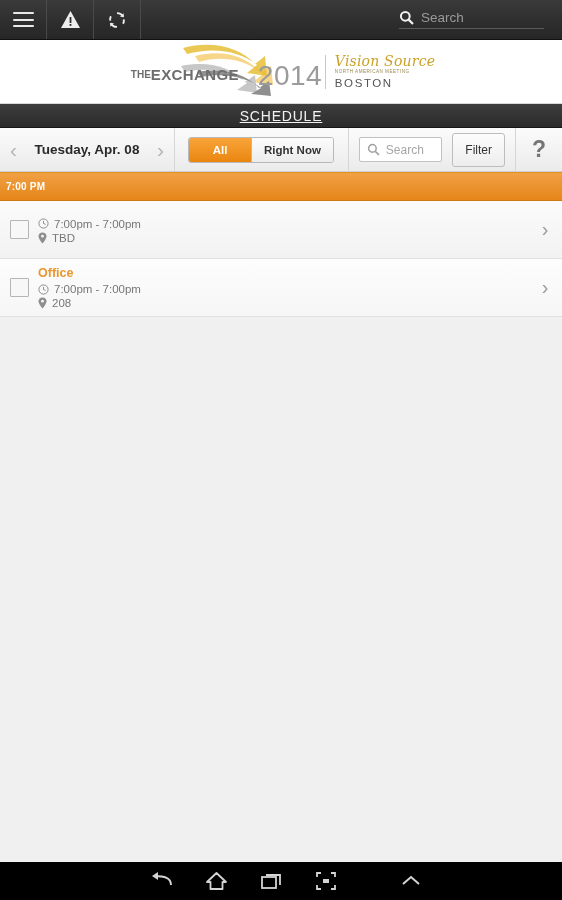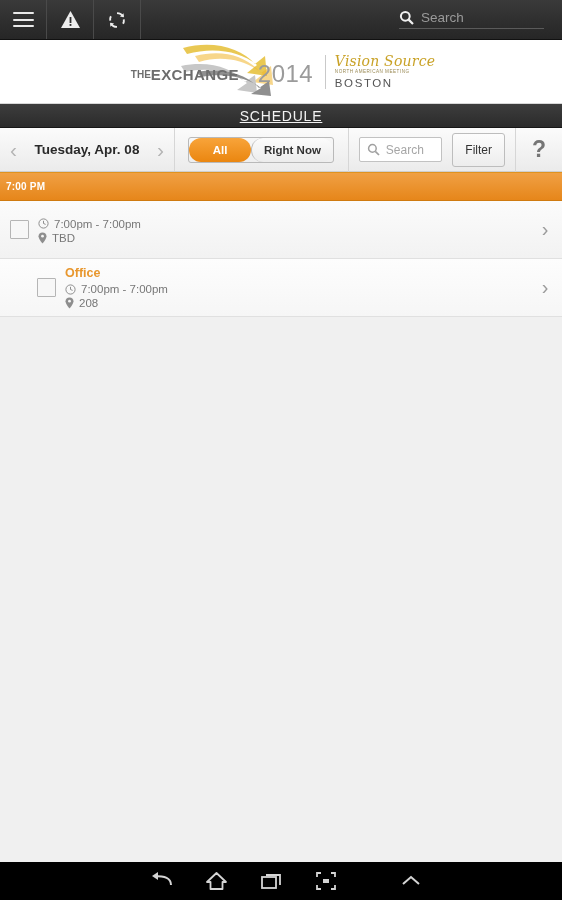--- a/index.html
+++ b/index.html
@@ -39,21 +39,21 @@
   .logo{ display:flex; align-items:center; gap:0px; }
   .logo-left{ position:relative; width:196px; height:56px; }
   .logo-swoosh{ position:absolute; left:52px; top:-2px; }
   .logo-exchange{
     position:absolute; left:4px; top:22px;
     font-size:15px; letter-spacing:.4px; color:#6d6d6d; font-weight:bold;
   }
   .logo-exchange .the{ font-size:10px; vertical-align:2px; letter-spacing:0; }
   .logo-year{
     position:absolute; left:131px; top:16px;
-    font-size:24px; color:#9b9b9b; letter-spacing:.5px;
+    font-size:28px; color:#9b9b9b; letter-spacing:.5px;
   }
   .logo-div{ width:1px; height:34px; background:#c9c9c9; margin:0 9px 0 2px; }
   .logo-right{ line-height:1; }
   .vs-script{
     font-family:"DejaVu Serif", serif; font-style:italic; font-size:14px;
     color:#c9a227; letter-spacing:.2px;
   }
   .vs-sub{ font-size:4.6px; letter-spacing:.5px; color:#9a8a55; margin-top:2px; }
   .vs-city{ font-size:11.5px; letter-spacing:1.6px; color:#555; margin-top:3px; }
 
@@ -76,21 +76,21 @@
     padding:0 10px; border-right:1px solid #d6d6d6; height:100%;
   }
   .datelabel{ font-size:13.5px; font-weight:bold; color:#2a2a2a; }
   .chev{ color:#b4b4b4; font-size:21px; line-height:1; font-weight:300; }
   .seg{
     display:flex; margin-left:13px; border:1px solid #b9b9b9; border-radius:3px; overflow:hidden;
     height:26px;
   }
   .seg div{
     display:flex; align-items:center; justify-content:center;
-    font-size:11.5px; font-weight:bold; padding:0 12px;border-radius:12px;
+    font-size:11.5px; font-weight:bold; padding:0 12px;
   }
   .seg .on{ background:linear-gradient(to bottom,#f8a43a,#ea8610); color:#fff; min-width:62px; }
   .seg .off{
     background:linear-gradient(to bottom,#fcfcfc,#ececec); color:#333;
     border-left:1px solid #b9b9b9; min-width:62px;
   }
   .tb-divider{ width:1px; height:44px; background:#d6d6d6; margin-left:14px; }
   .tb-search{
     flex:1; margin:0 10px; height:25px; background:#fff; border:1px solid #c2c2c2;
     border-radius:2px; display:flex; align-items:center; gap:6px; padding:0 7px;
@@ -112,21 +112,21 @@
     height:29px; background:linear-gradient(to bottom,#f0a044,#e6861a);
     color:#fff; font-size:10px; font-weight:bold; display:flex; align-items:center;
     padding-left:6px; letter-spacing:.2px;
     border-top:1px solid #e0931f; border-bottom:1px solid #cf7a10;
   }
   .row{
     height:58px; display:flex; align-items:center;
     border-bottom:1px solid #e0e0e0;
     background:linear-gradient(to bottom,#fbfbfb,#f2f2f2);
   }
-  .row.alt{ background:linear-gradient(to bottom,#fdfdfd,#f6f6f6);padding-left:27px; }
+  .row.alt{ background:linear-gradient(to bottom,#fdfdfd,#f6f6f6); }
   .cbcell{ width:38px; display:flex; align-items:center; justify-content:center; }
   .cb{ width:19px; height:19px; border:1px solid #b5b5b5; background:#f7f7f7; border-radius:1px; }
   .rowbody{ flex:1; padding-right:8px; }
   .rowtitle{ font-size:12.5px; font-weight:bold; color:#e8972e; margin-bottom:3px; }
   .meta{ display:flex; align-items:center; gap:5px; font-size:11.5px; color:#777; margin-top:2px; }
   .rowchev{ width:34px; display:flex; align-items:center; justify-content:center; color:#9a9a9a; font-size:20px; }
   .listfill{ background:#f0f0f0; flex:1; }
 
   
   .navbar{

